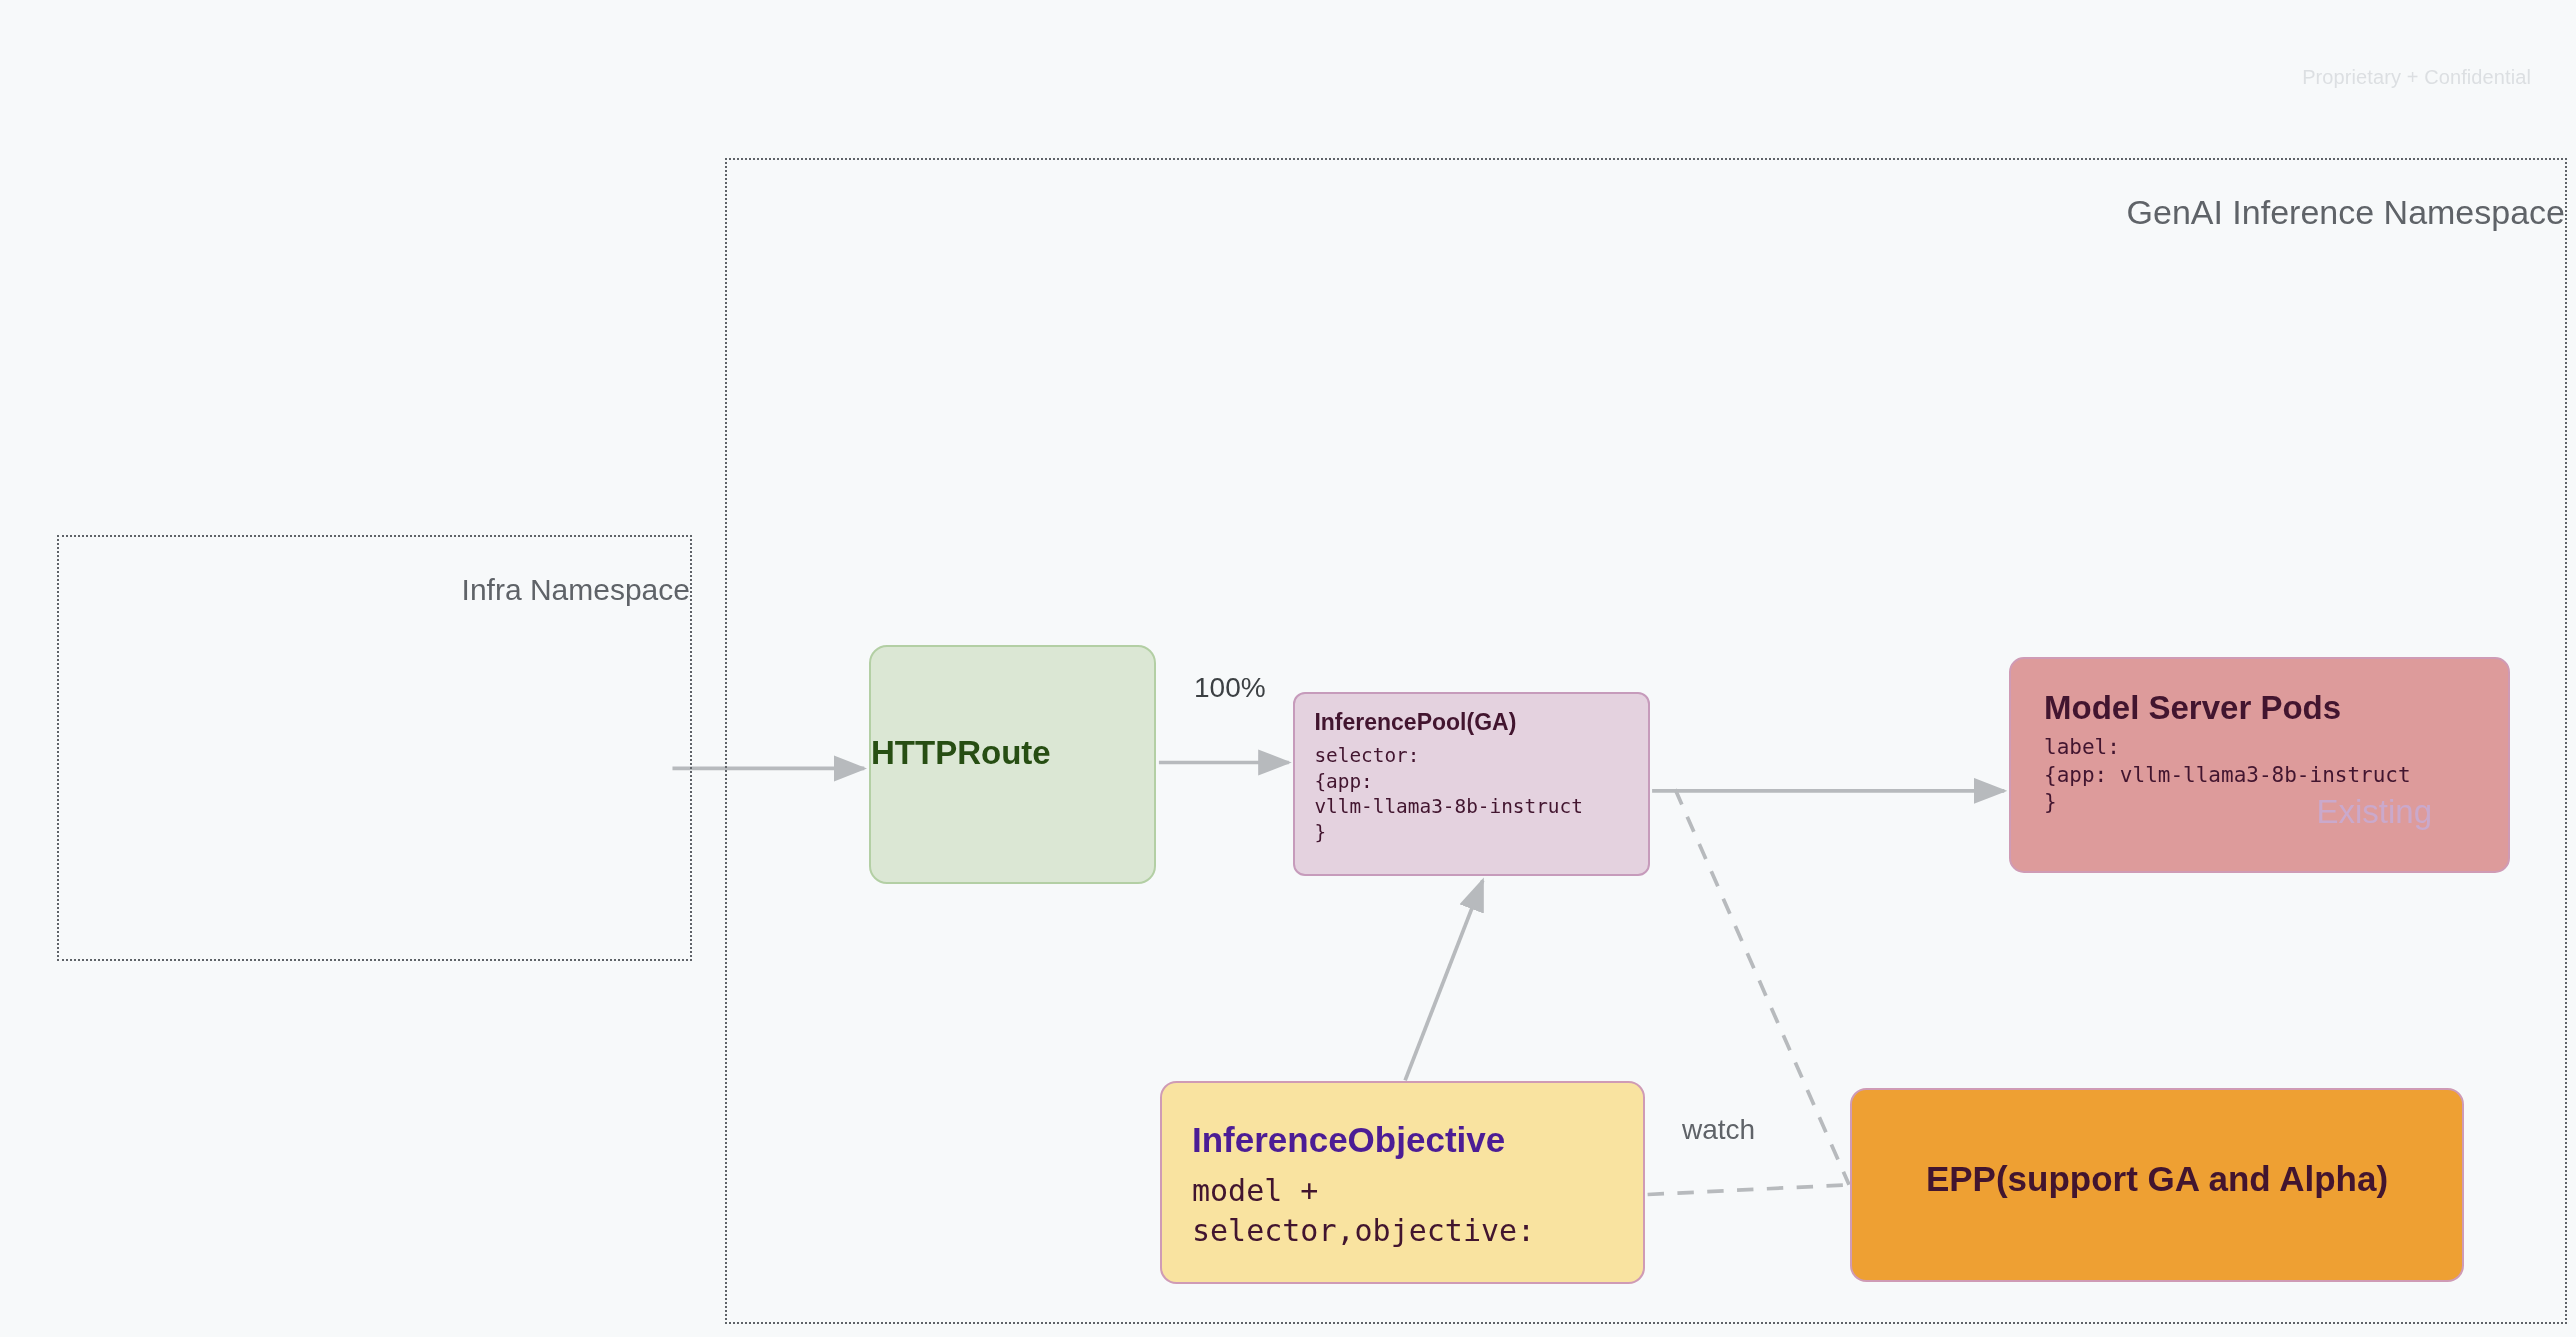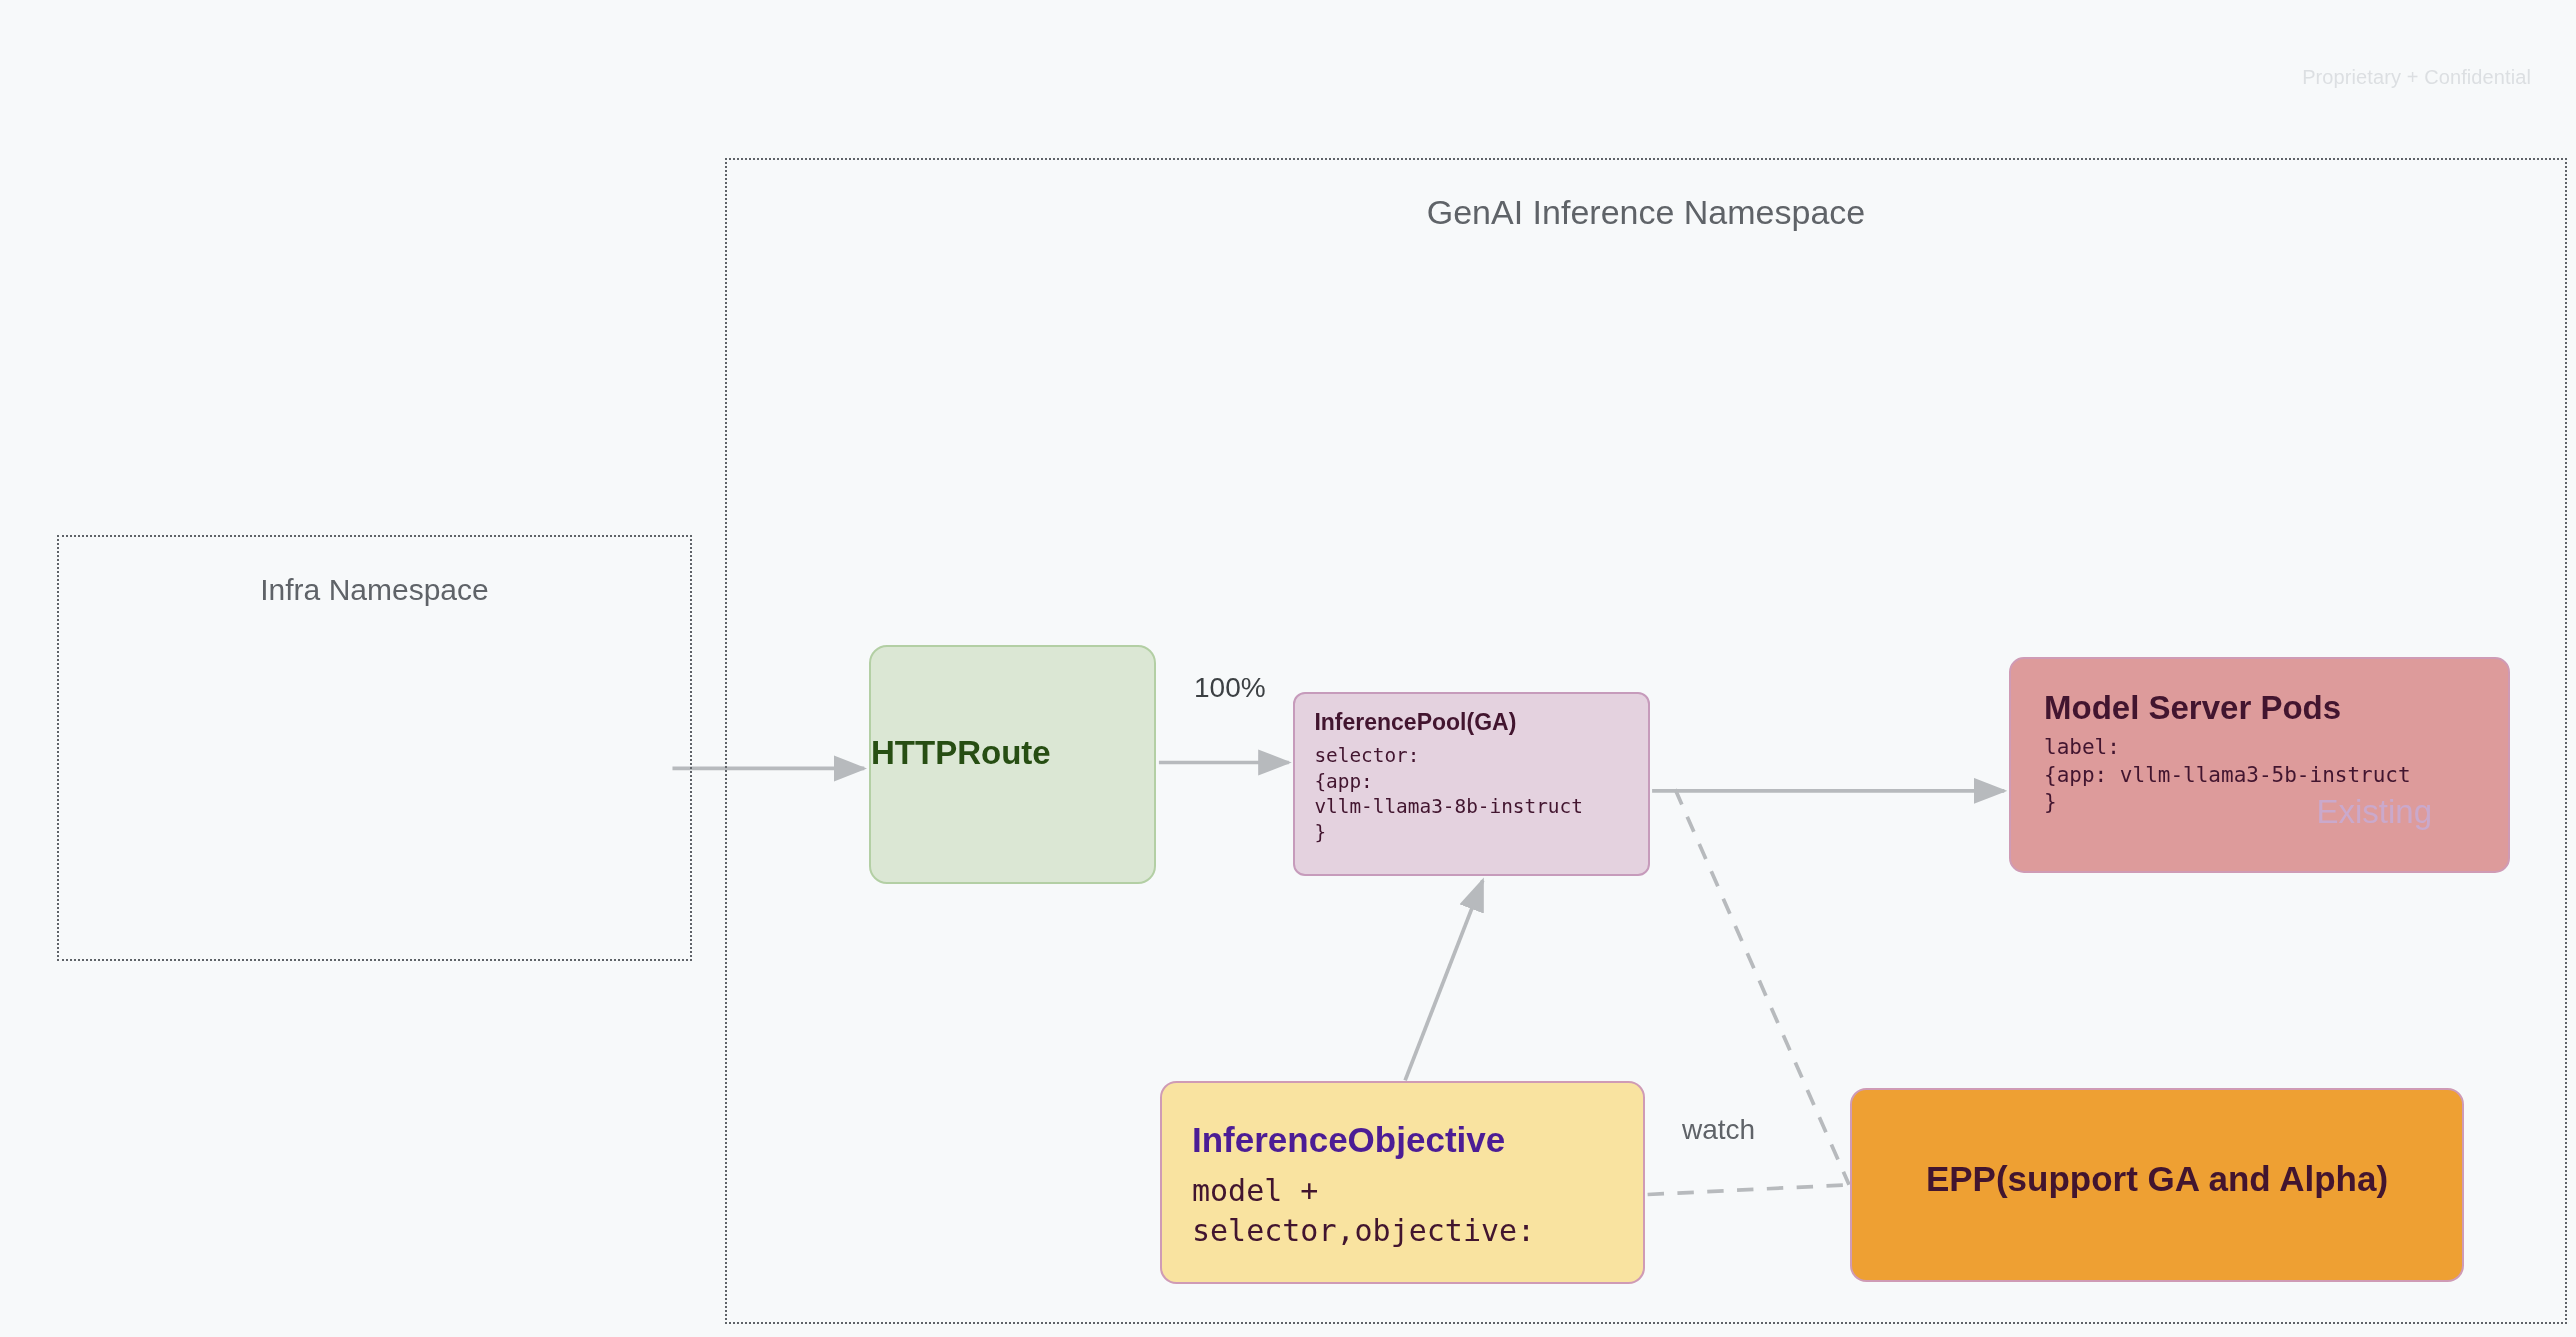--- a/index.html
+++ b/index.html
@@ -33,21 +33,21 @@
   .namespace {
     position: absolute;
     border: 2.2px dotted #5f6368;
     box-sizing: border-box;
     background: transparent;
   }
   .ns-title {
     position: absolute;
     left: 0;
     right: 0;
-    text-align: center;
+    text-align: right;
     color: #5f6368;
     white-space: nowrap;
   }
 
   #genai-ns { left: 725px; top: 158px; width: 1842px; height: 1166px; }
   #genai-ns .ns-title { top: 33px; font-size: 34px; }
 
   #infra-ns { left: 57px; top: 535px; width: 635px; height: 426px; }
   #infra-ns .ns-title { top: 36px; font-size: 30px; }
 
@@ -242,21 +242,21 @@
     <div class="title">InferencePool(GA)</div>
     <div class="code">selector:
 {app:
 vllm-llama3-8b-instruct
 }</div>
   </div>
 
   <div class="node" id="modelserverpods">
     <div class="title">Model Server Pods</div>
     <div class="code">label:
-{app: vllm-llama3-5b-instruct
+{app: vllm-llama3-8b-instruct
 }</div>
     <div class="existing">Existing</div>
   </div>
 
   <div class="node" id="inferenceobjective">
     <div class="title">InferenceObjective</div>
     <div class="code">model +
 selector,objective:</div>
   </div>
 

